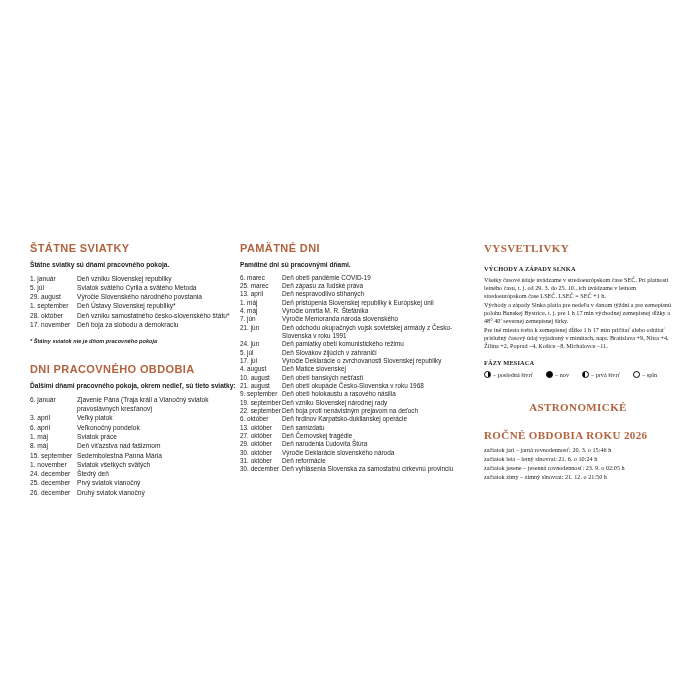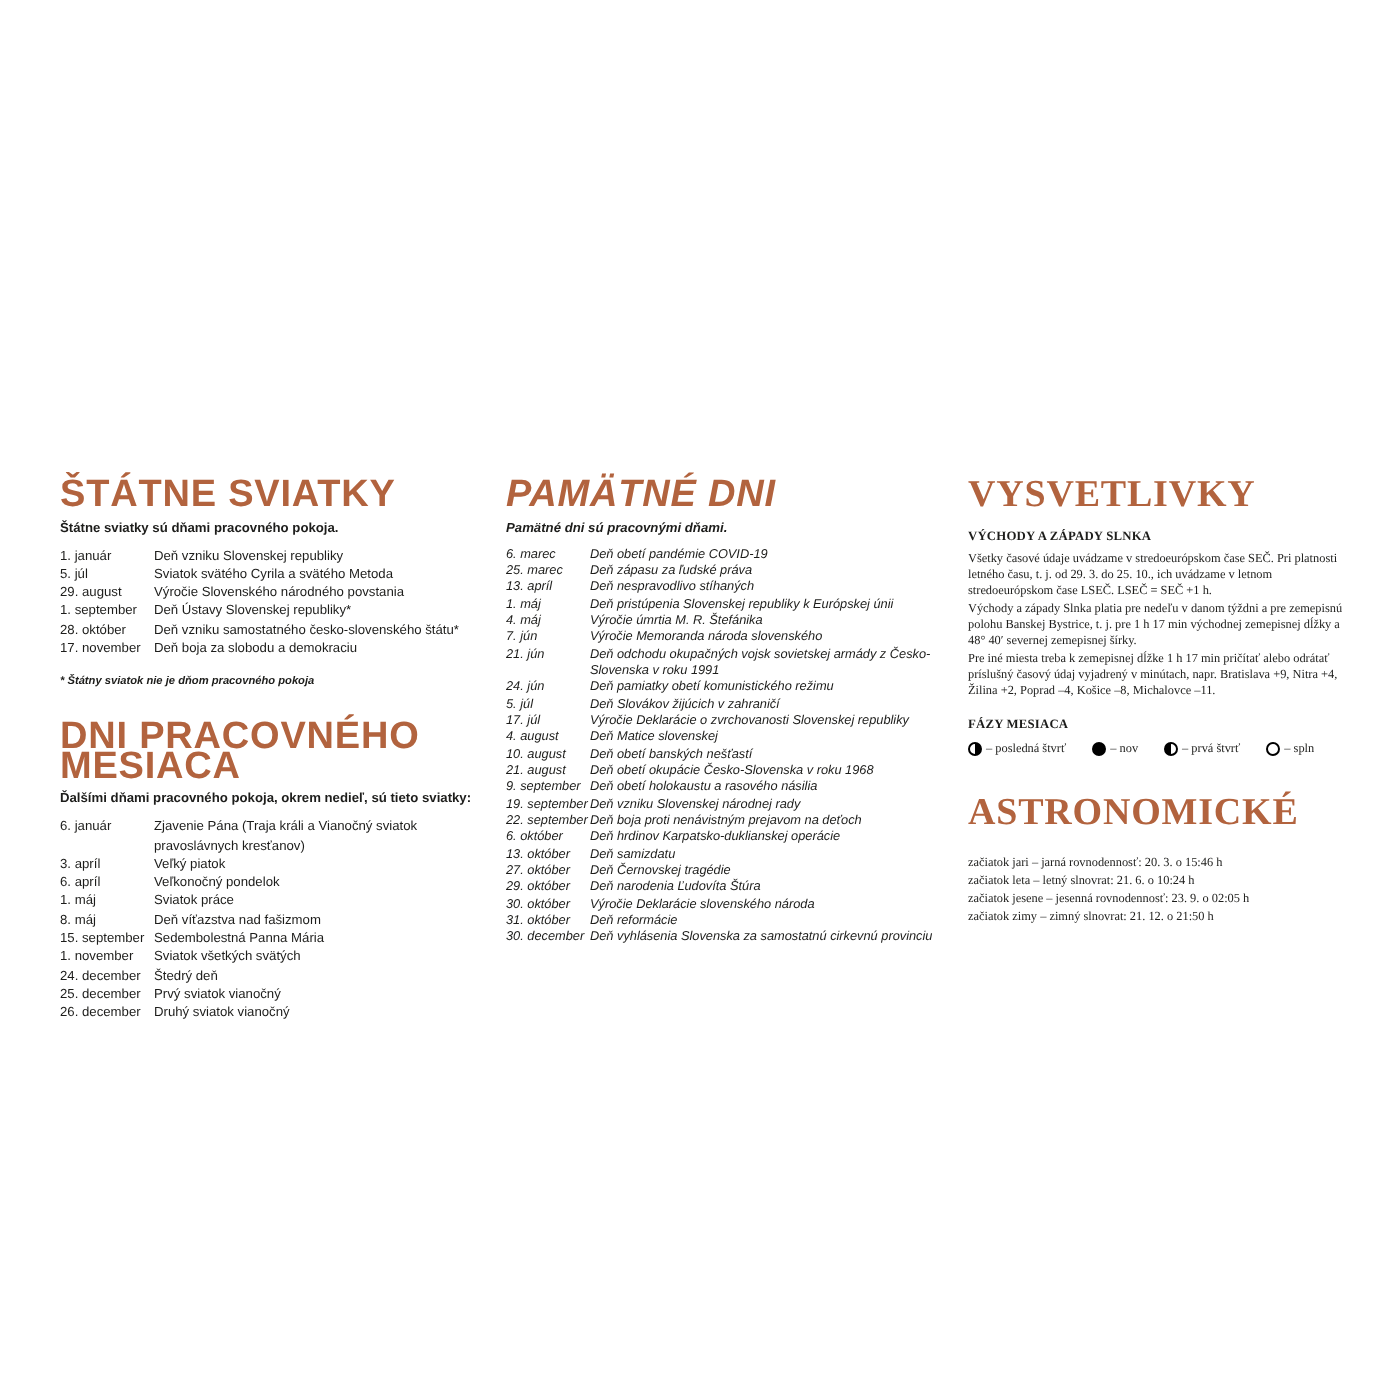--- a/index.html
+++ b/index.html
@@ -8,25 +8,25 @@
   }
   *{box-sizing:border-box;}
   html,body{margin:0;padding:0;}
   body{
     width:700px;height:700px;background:#ffffff;position:relative;
     font-family:"Liberation Sans",sans-serif;color:var(--ink);
     -webkit-font-smoothing:antialiased;
   }
   .col{position:absolute;top:241px;}
   #col-left{left:30px;width:214px;}
-  #col-mid{left:253px;width:218px;font-style:italic;}
+  #col-mid{left:240px;width:218px;}
   #col-right{left:484px;width:188px;font-family:Liberation Serif, serif;}
 
   .h1{
-    color:var(--accent);font-size:19px;font-weight:bold;letter-spacing:.4px;
+    color:var(--accent);font-size:11px;font-weight:bold;letter-spacing:.4px;
     line-height:14.5px;margin:0 0 5px 0;
   }
   .h1.two{margin-bottom:5px;}
   .subtitle{font-size:6.6px;font-weight:bold;margin:0 0 5px 0;line-height:8px;}
 
   .rows{margin:0;padding:0;}
   .row{display:flex;align-items:flex-start;}
   #col-left .row{font-size:6.6px;line-height:9.3px;}
   #col-left .row .date{width:47px;flex:none;}
   #col-mid .row{font-size:6.4px;line-height:8.35px;}
@@ -87,21 +87,21 @@
         <span class="name">Deň vzniku samostatného česko-slovenského štátu*</span>
       </div>
 
       <div class="row">
         <span class="date">17. november</span>
         <span class="name">Deň boja za slobodu a demokraciu</span>
       </div>
     </div>
   <div class="footnote">* Štátny sviatok nie je dňom pracovného pokoja</div>
 
-  <div class="h1 section-gap">DNI PRACOVNÉHO MESIACA</div>
+  <div class="h1 section-gap">DNI PRACOVNÉHO OBDOBIA</div>
   <div class="subtitle">Ďalšími dňami pracovného pokoja, okrem nedieľ, sú tieto sviatky:</div>
   <div class="rows">
 
       <div class="row">
         <span class="date">6. január</span>
         <span class="name">Zjavenie Pána (Traja králi a Vianočný sviatok pravoslávnych kresťanov)</span>
       </div>
 
       <div class="row">
         <span class="date">3. apríl</span>
@@ -294,21 +294,22 @@
       <span class="moon-icon moon-first"></span>
       <span>– prvá štvrť</span>
     </span>
     <span class="moon-item">
       <span class="moon-icon moon-full"></span>
       <span>– spln</span>
     </span>
   </div>
 
   <div id="seasons">
-    <div class="h1" style="margin-bottom:13px;">ASTRONOMICKÉ</div>
+    <div class="h1" style="margin-bottom:13px;text-align:center;">ASTRONOMICKÉ</div>
+    <div class="h1" style="margin-bottom:0;">ROČNÉ OBDOBIA ROKU 2026</div>
     <div class="items">
 
         <div class="season-line">začiatok jari – jarná rovnodennosť: 20. 3. o 15:46 h</div>
 
         <div class="season-line">začiatok leta – letný slnovrat: 21. 6. o 10:24 h</div>
 
         <div class="season-line">začiatok jesene – jesenná rovnodennosť: 23. 9. o 02:05 h</div>
 
         <div class="season-line">začiatok zimy – zimný slnovrat: 21. 12. o 21:50 h</div>
       </div>

